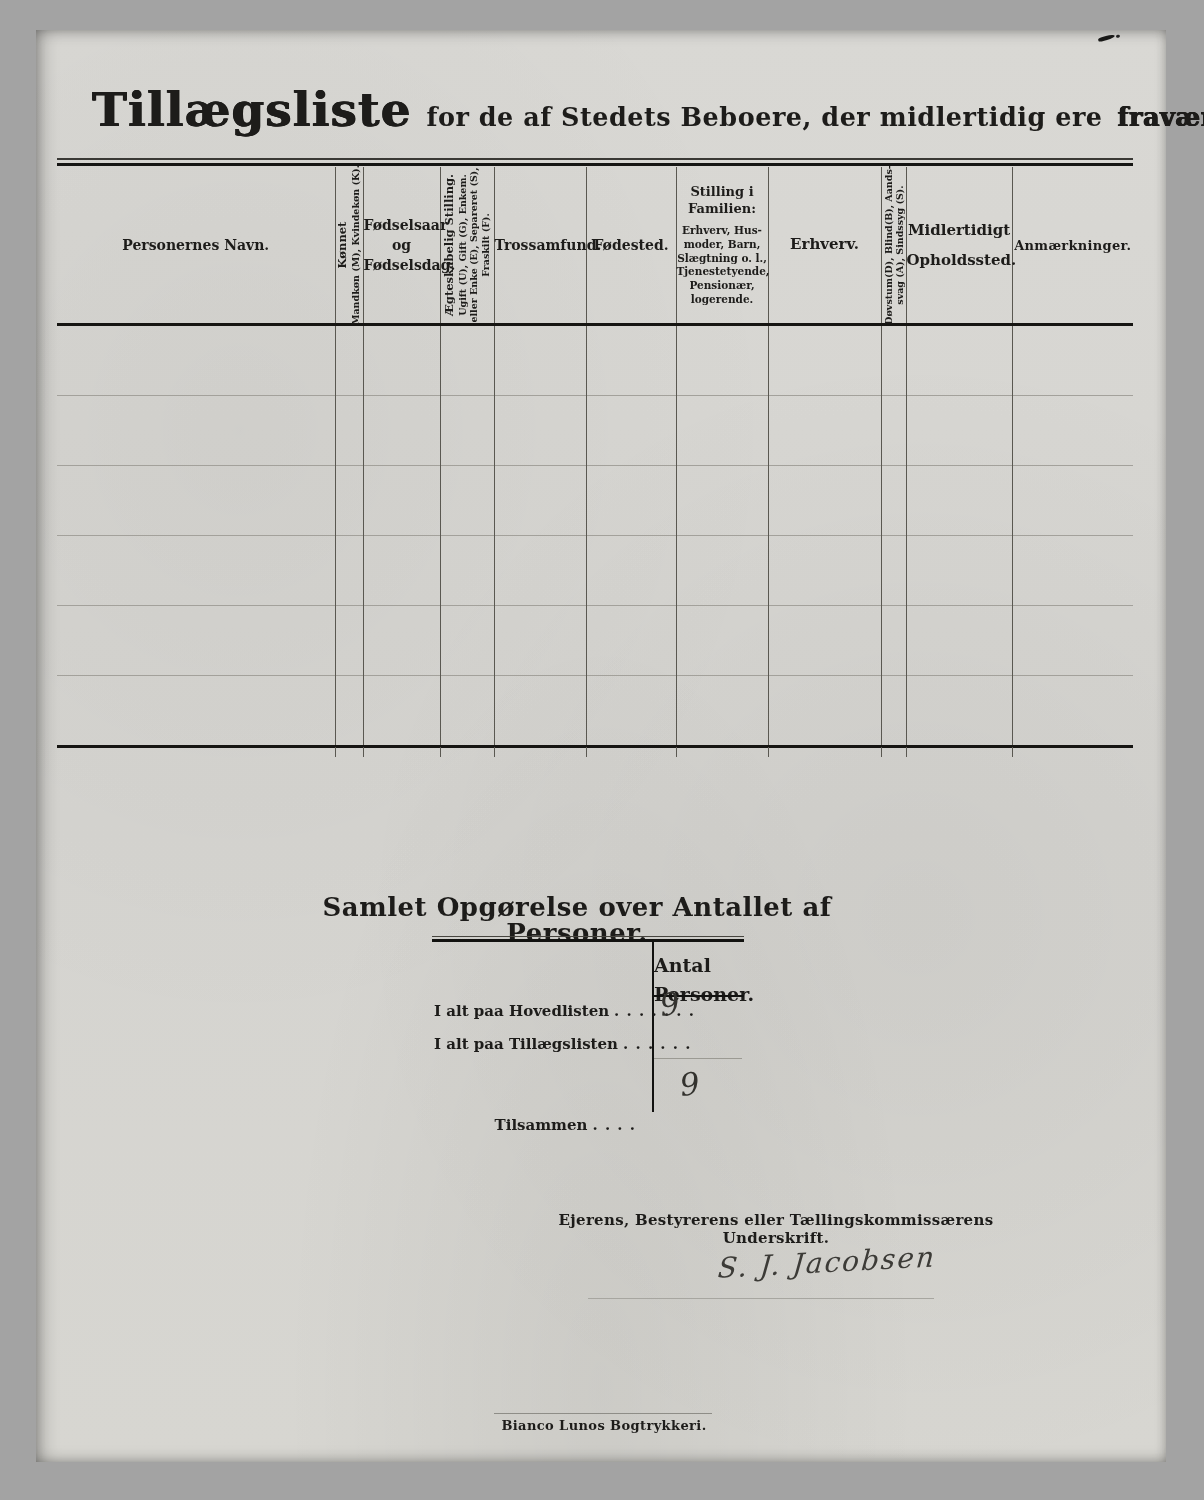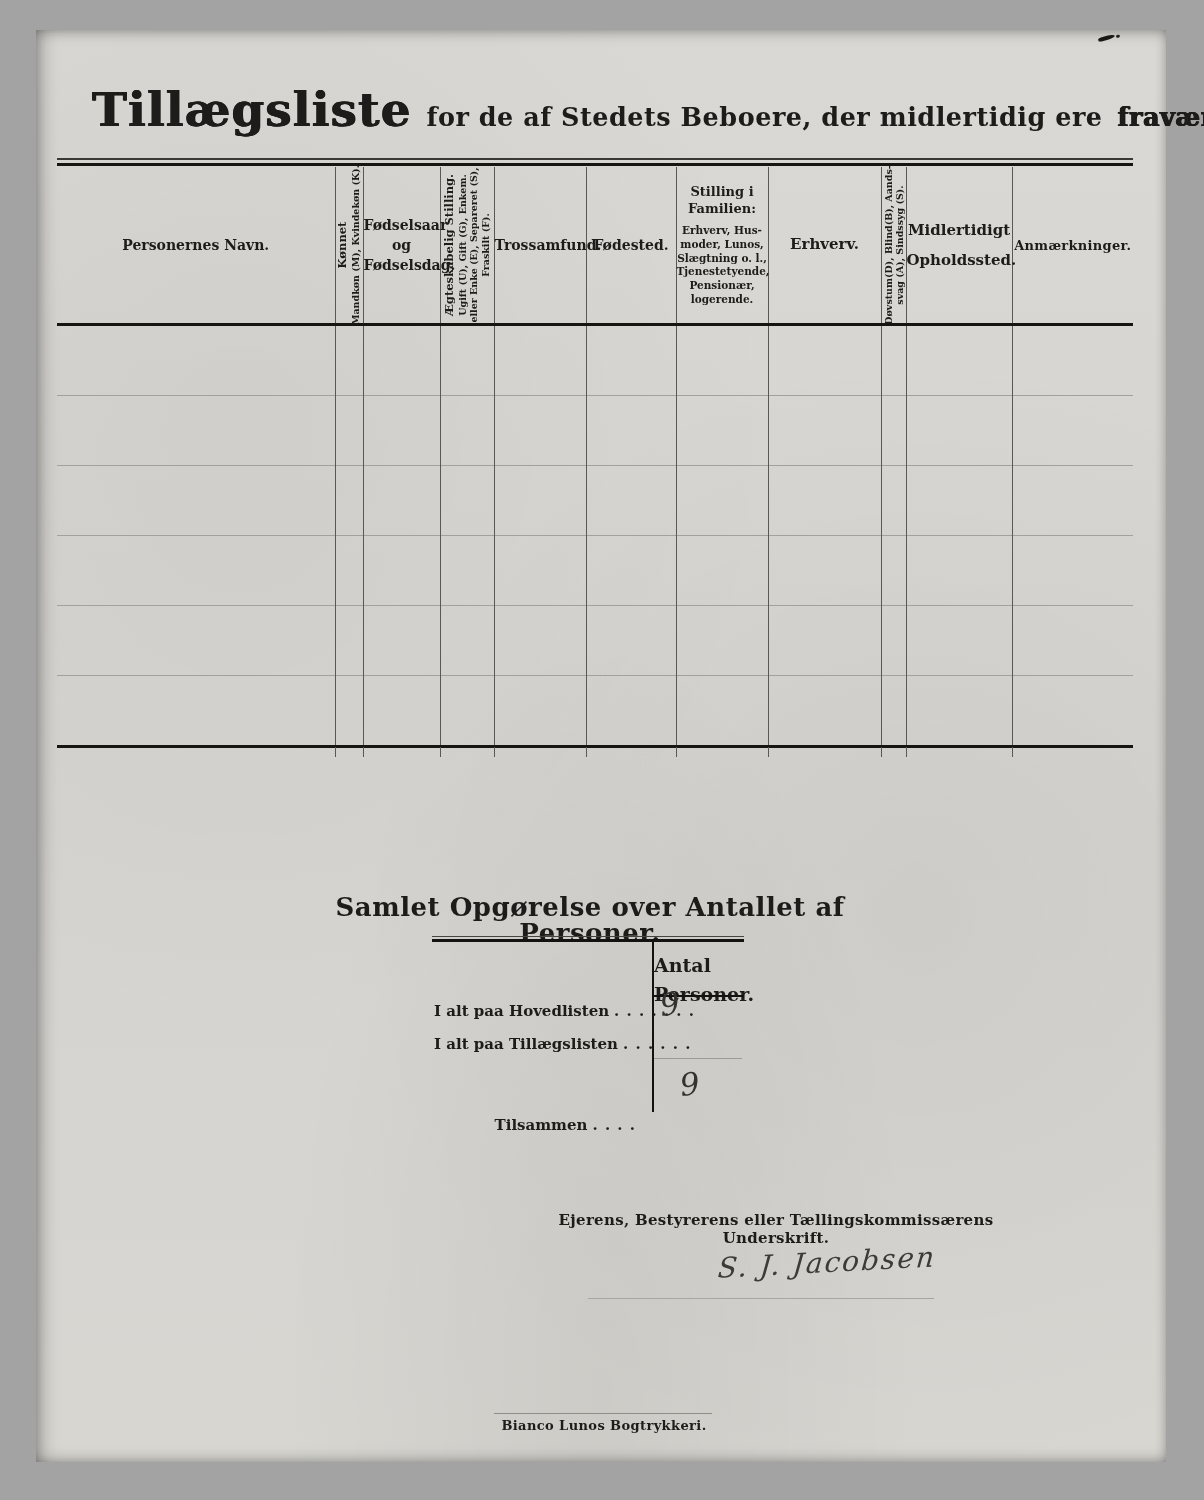--- a/index.html
+++ b/index.html
@@ -58,21 +58,21 @@
   
   .rot{position:absolute;left:50%;top:50%;transform:translate(-50%,-50%) rotate(-90deg);
     text-align:center;line-height:1.2;}
   .rl{display:block;white-space:nowrap;font-weight:bold;font-size:9.5px;}
   .rl-strong{font-size:11.5px;}
 
   
   .stub{position:absolute;width:1px;height:10px;background:#5a5851;}
 
   
-  .sum-heading{position:absolute;left:254px;top:864px;width:600px;text-align:center;
+  .sum-heading{position:absolute;left:241px;top:864px;width:600px;text-align:center;
     font-size:26px;font-weight:bold;line-height:1;letter-spacing:0.5px;}
   .sum-table{position:absolute;left:396px;top:906px;width:312px;}
   .sum-rule-a{height:1px;background:#47453f;}
   .sum-rule-b{height:3px;background:#121210;margin-top:2px;}
   .sum-body{position:relative;height:170px;}
   .sum-vert{position:absolute;left:220px;top:0;width:2px;height:170px;background:#121210;}
   .sum-count-head{position:absolute;left:222px;top:9px;width:90px;text-align:left;
     font-size:19px;font-weight:bold;line-height:1.5;}
   .sum-head-underline{position:absolute;left:222px;top:53px;width:90px;height:2px;background:#121210;}
   .sum-row{position:absolute;left:2px;width:214px;font-size:15px;font-weight:bold;white-space:nowrap;}
@@ -161,21 +161,21 @@
           <th>
             <div class="h-main">Fødested.</div>
           </th>
           <th>
             <div class="head-title">
               <span class="h-line">Stilling i</span>
               <span class="h-line">Familien:</span>
             </div>
             <div class="head-sub">
               <span class="h-line">Erhverv, Hus-</span>
-              <span class="h-line">moder, Lunos,</span>
+              <span class="h-line">moder, Barn,</span>
               <span class="h-line">Slægtning o. l.,</span>
               <span class="h-line">Tjenestetyende,</span>
               <span class="h-line">Pensionær,</span>
               <span class="h-line">logerende.</span>
             </div>
           </th>
           <th>
             <div class="h-big">Erhverv.</div>
           </th>
           <th>

